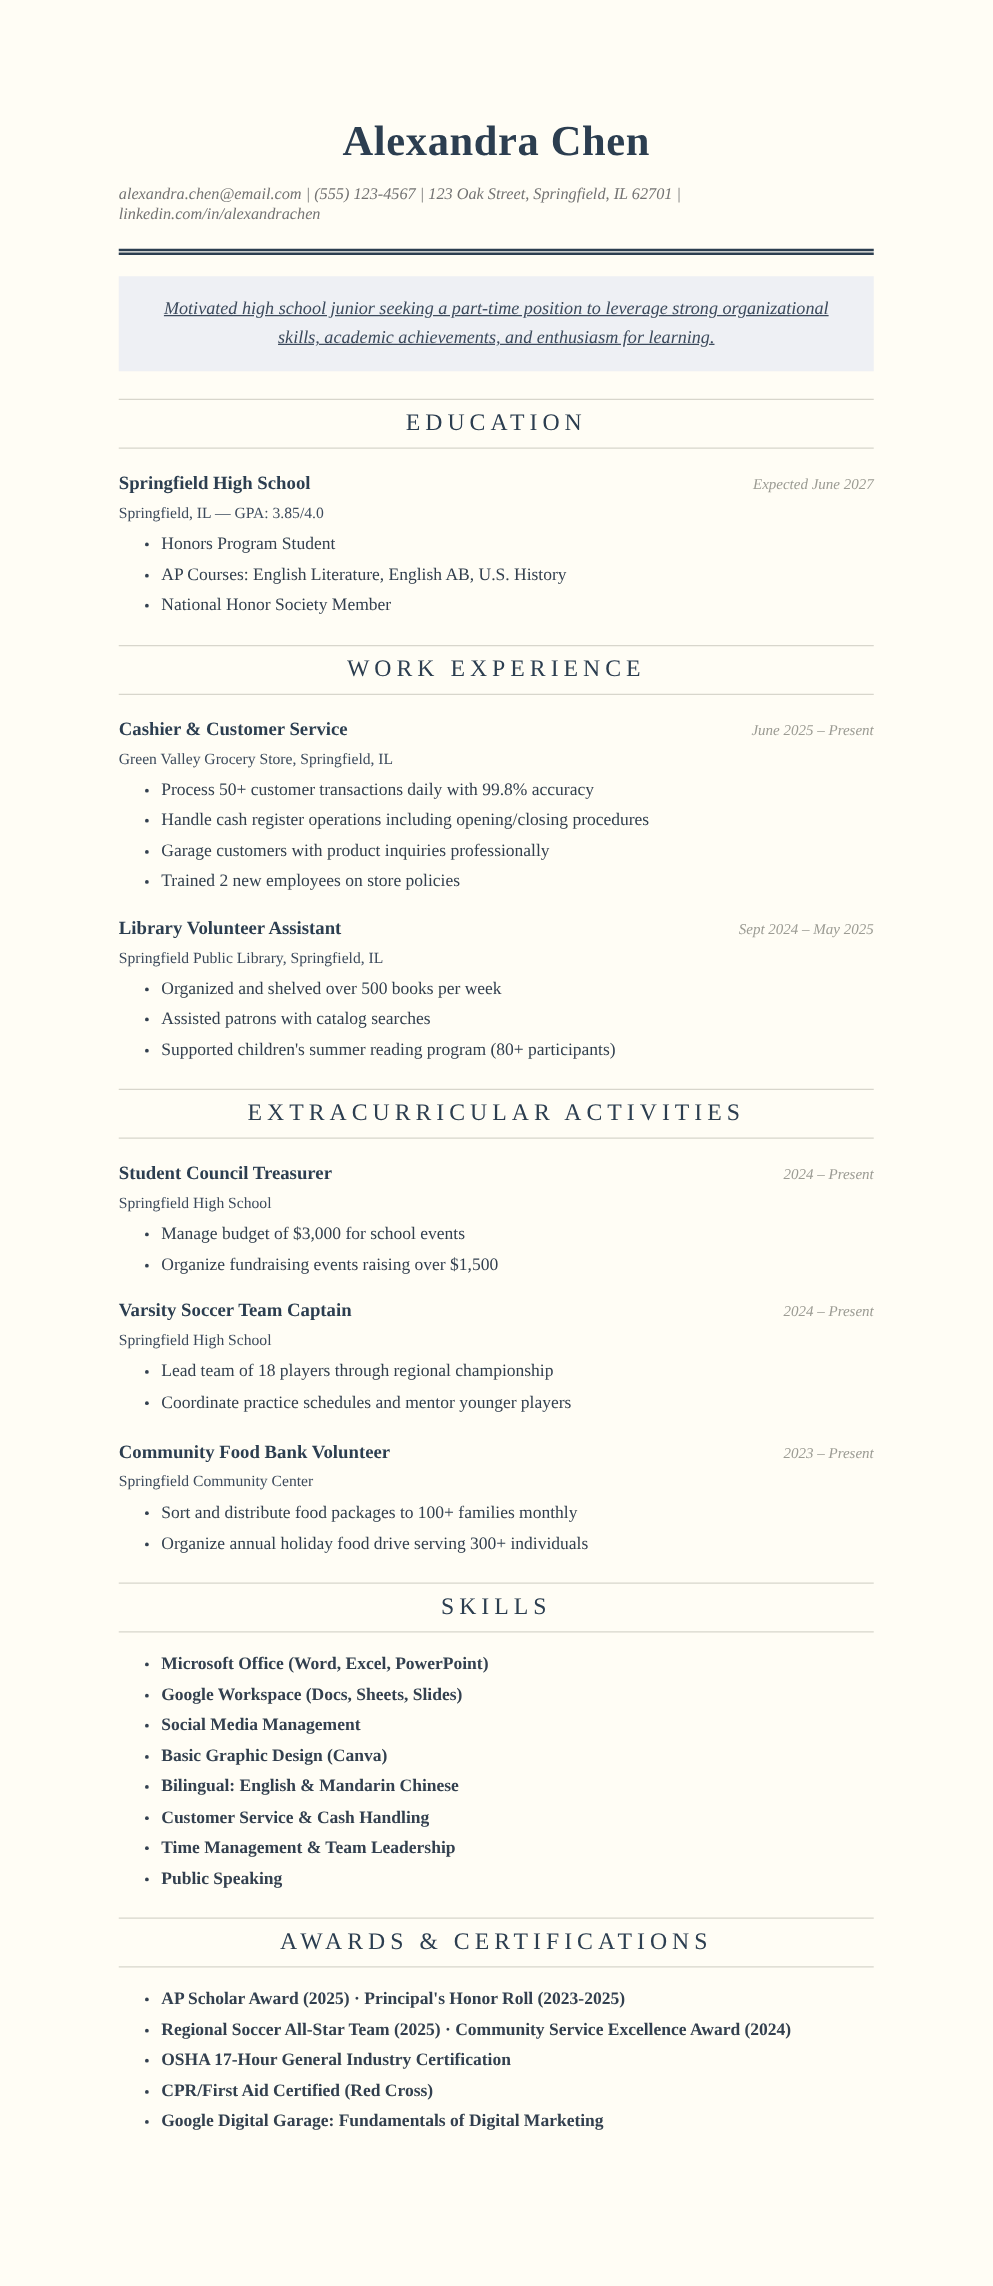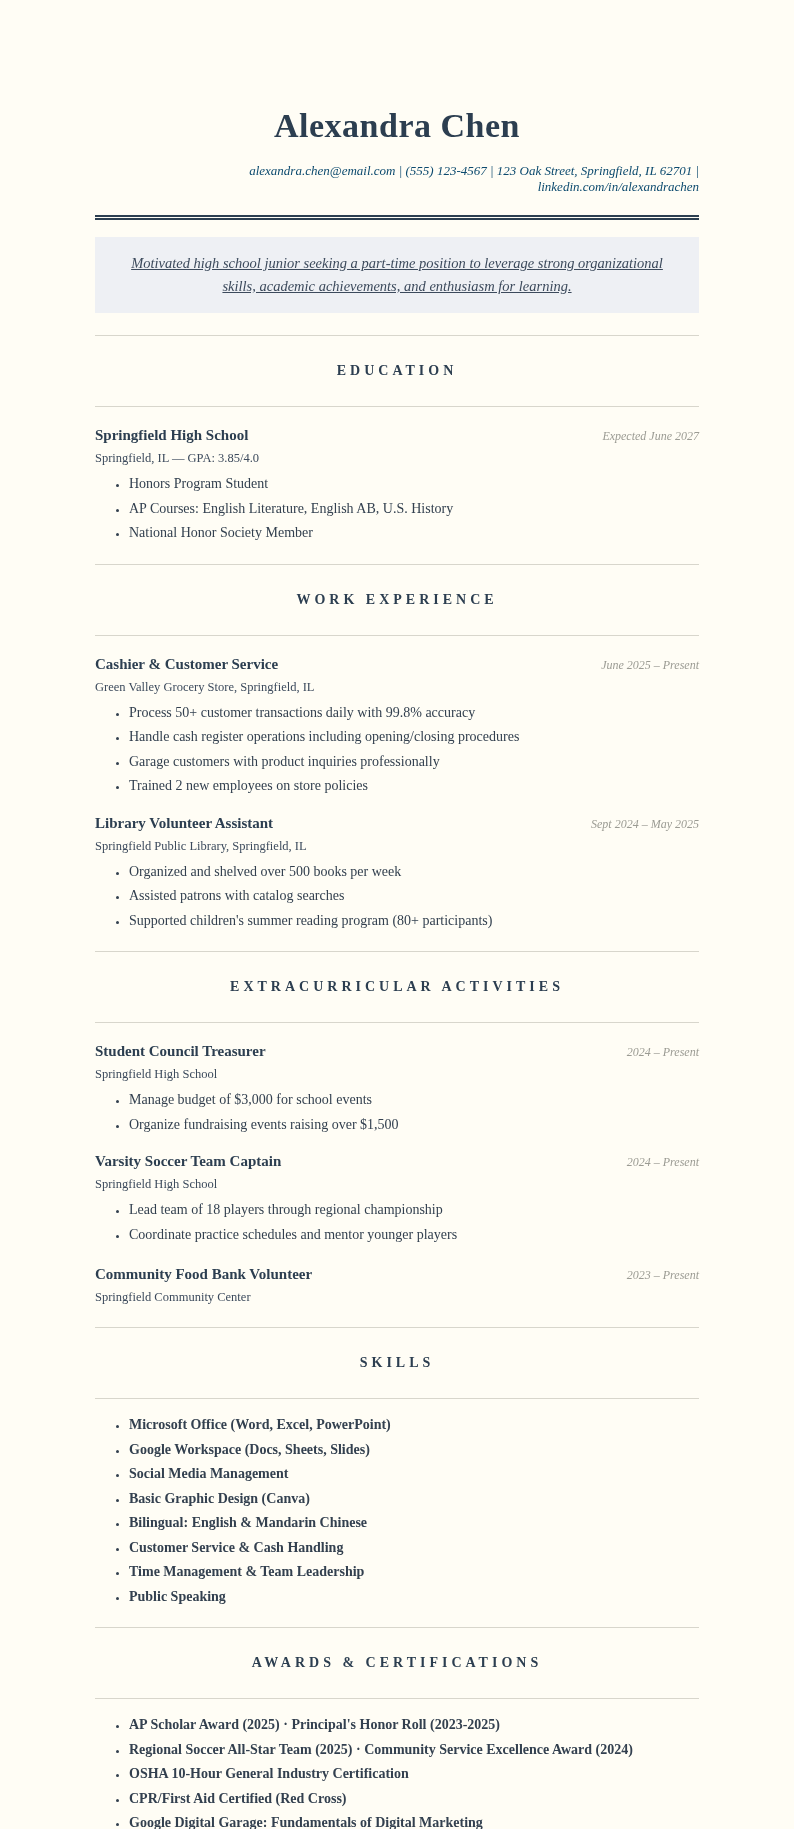--- a/index.html
+++ b/index.html
@@ -11,34 +11,34 @@
     color: #33404F;
   }
   .page {
     width: 604px;
     margin: 0 auto;
     padding-top: 90px;
     padding-bottom: 70px;
   }
   
   h1.name {
-    margin: 16px;
+    margin: 4px;
     text-align: center;
     font-size: 34px;
     line-height: 1.2;
     font-weight: bold;
     color: #2C3E50;
     letter-spacing: 0.5px;
   }
   .contact {
     margin: 12px 0 0;
-    text-align: right;
+    text-align: left;
     font-style: italic;
     font-size: 13px;
-    color: #0c4a6e;
+    color: #737373;
   }
   .double-rule {
     margin-top: 20px;
     height: 0;
     border-top: 5px double #2C3E50;
   }
   
   .objective {
     margin-top: 17px;
     background: #EEF0F4;
@@ -54,25 +54,25 @@
     text-decoration: underline;
   }
   
   .section { margin-top: 22px; }
   .section-head {
     border-top: 1px solid #D8D6CC;
     border-bottom: 1px solid #D8D6CC;
     padding: 9px 0;
   }
   .section-title {
-    margin: 16px;
+    margin: 0;
     text-align: center;
-    font-size: 14px;
+    font-size: 19px;
     line-height: 20px;
-    font-weight: bold;
+    font-weight: normal;
     letter-spacing: 4px;
     color: #2C3E50;
   }
   
   .entry { margin-top: 19px; }
   .entry-head {
     display: flex;
     justify-content: space-between;
     align-items: baseline;
   }
@@ -212,20 +212,24 @@
   </section>
 
   <section class="section">
     <div class="entries">
   <article class="entry">
     <div class="entry-head">
       <h3 class="entry-title">Community Food Bank Volunteer</h3>
       <span class="entry-date">2023 – Present</span>
     </div>
     <p class="entry-sub">Springfield Community Center</p>
+    <ul class="bullets">
+              <li>Sort and distribute food packages to 100+ families monthly</li>
+              <li>Organize annual holiday food drive serving 300+ individuals</li>
+            </ul>
   </article>
 </div>
   </section>
 
   <section class="section">
     <div class="section-head">
       <h2 class="section-title">SKILLS</h2>
     </div>
     <div class="entries">
   <article class="entry no-head">
@@ -247,21 +251,21 @@
   <section class="section">
     <div class="section-head">
       <h2 class="section-title">AWARDS &amp; CERTIFICATIONS</h2>
     </div>
     <div class="entries">
   <article class="entry no-head">
 
     <ul class="bullets">
               <li>AP Scholar Award (2025) · Principal's Honor Roll (2023-2025)</li>
               <li>Regional Soccer All-Star Team (2025) · Community Service Excellence Award (2024)</li>
-              <li>OSHA 10-Hour General Industry Certification</li>
+              <li>OSHA 17-Hour General Industry Certification</li>
               <li>CPR/First Aid Certified (Red Cross)</li>
               <li>Google Digital Garage: Fundamentals of Digital Marketing</li>
             </ul>
   </article>
 </div>
   </section>
 </main>
 </div>
 
 </body></html>

